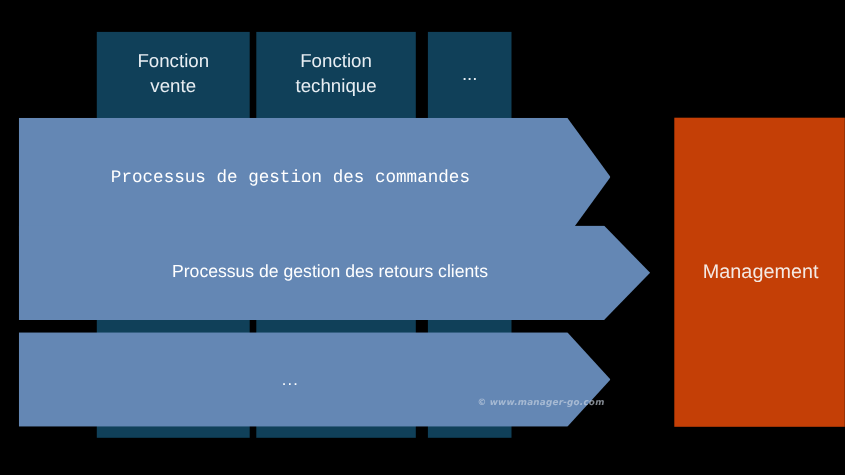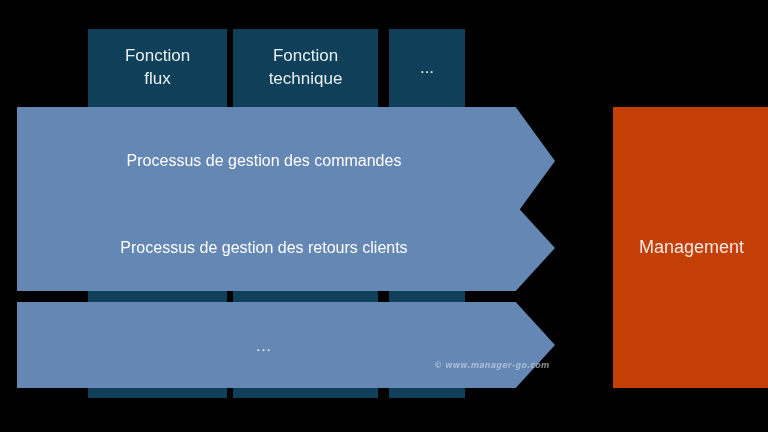--- a/index.html
+++ b/index.html
@@ -79,36 +79,36 @@
 </style>
 </head>
 <body>
 
 <div id="stage">
 
   <div class="fn-column" style="left:88px;top:29px;width:139px;height:369px;"></div>
   <div class="fn-column" style="left:233px;top:29px;width:145px;height:369px;"></div>
   <div class="fn-column" style="left:389px;top:29px;width:76px;height:369px;"></div>
 
-  <div class="process-arrow" style="left:17px;top:107px;width:538px;height:108px;">
+  <div class="process-arrow" style="left:17px;top:107px;width:538px;height:108px;font-family:Liberation Mono, monospace;">
     <span class="process-label">Processus de gestion des commandes</span>
   </div>
 
-  <div class="process-arrow" style="left:17px;top:205px;width:538px;height:86px;">
+  <div class="process-arrow" style="left:17px;top:205px;width:538px;height:86px;padding-left:36px;">
     <span class="process-label">Processus de gestion des retours clients</span>
   </div>
 
   <div class="process-arrow" style="left:17px;top:302px;width:538px;height:86px;">
     <span class="process-label ellipsis">...</span>
   </div>
 
   <div class="fn-header" style="left:88px;top:29px;width:139px;height:78px;">
     <div>
       <div>Fonction</div>
-      <div>flux</div>
+      <div>vente</div>
     </div>
   </div>
 
   <div class="fn-header" style="left:233px;top:29px;width:145px;height:78px;">
     <div>
       <div>Fonction</div>
       <div>technique</div>
     </div>
   </div>
 

